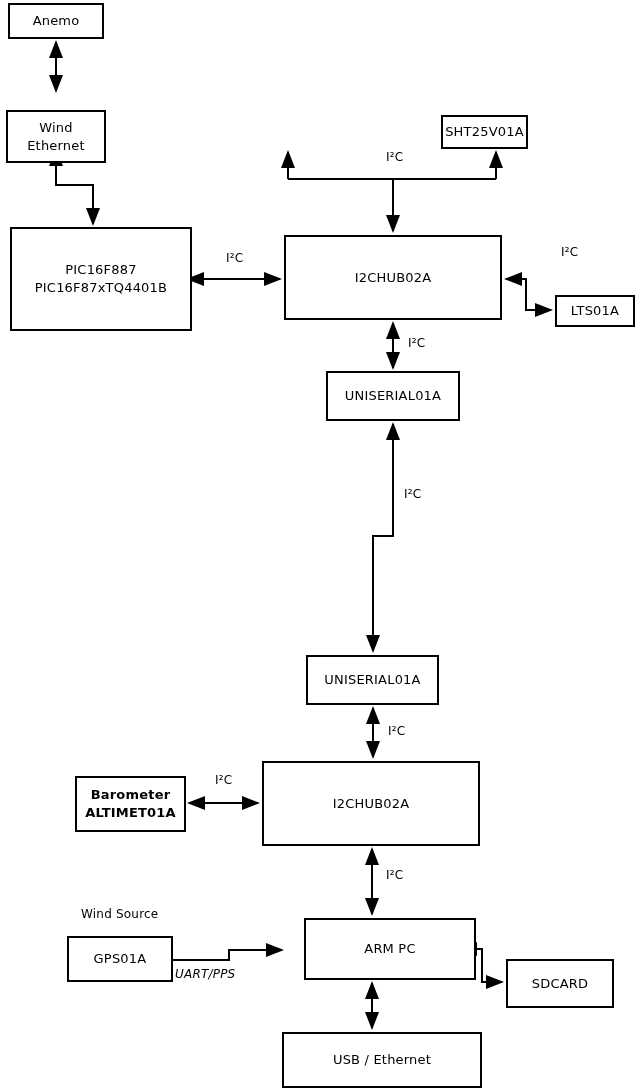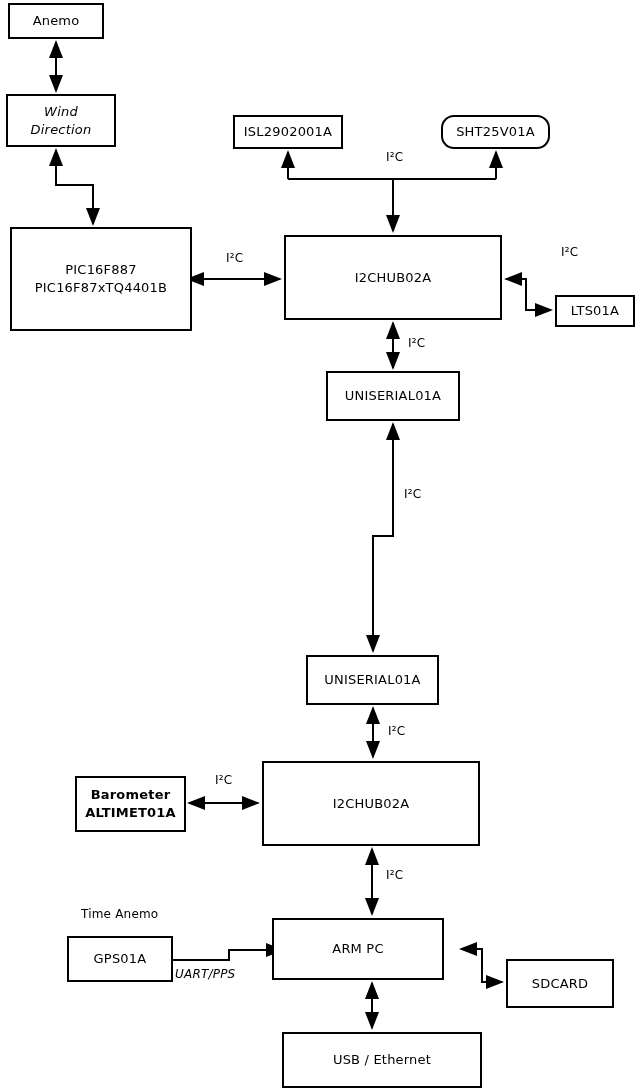--- a/index.html
+++ b/index.html
@@ -75,35 +75,32 @@
     <path d="M372,849 V914" marker-start="url(#ah)" marker-end="url(#ah)"></path>
     <path d="M173,960 H229 V950 H282" marker-end="url(#ah)"></path>
     <path d="M461,949 H482 V982 H502" marker-start="url(#ah)" marker-end="url(#ah)"></path>
     <path d="M372,983 V1028" marker-start="url(#ah)" marker-end="url(#ah)"></path>
   </svg>
 
   <div class="node" style="left:8px; top:3px; width:96px; height:36px;">
     <span>Anemo</span>
   </div>
 
-  <div class="node" style="left:6px; top:94px; width:110px; height:53px;font-style:italic;">
+  <div class="node" style="left:6px; top:110px; width:100px; height:53px;">
     <span>Wind</span>
-    <span>Direction</span>
+    <span>Ethernet</span>
   </div>
 
   <div class="node" style="left:10px; top:227px; width:182px; height:104px;">
     <span>PIC16F887</span>
     <span>PIC16F87xTQ4401B</span>
   </div>
 
-  <div class="node" style="left:233px; top:115px; width:110px; height:34px;">
-    <span>ISL2902001A</span>
-  </div>
 
-  <div class="node" style="left:441px; top:115px; width:109px; height:34px;border-radius:13px;">
+  <div class="node" style="left:441px; top:115px; width:87px; height:34px;">
     <span>SHT25V01A</span>
   </div>
 
   <div class="node" style="left:284px; top:235px; width:218px; height:85px;">
     <span>I2CHUB02A</span>
   </div>
 
   <div class="node" style="left:555px; top:295px; width:80px; height:32px;">
     <span>LTS01A</span>
   </div>
@@ -122,36 +119,36 @@
   </div>
 
   <div class="node" style="left:262px; top:761px; width:218px; height:85px;">
     <span>I2CHUB02A</span>
   </div>
 
   <div class="node" style="left:67px; top:936px; width:106px; height:46px;">
     <span>GPS01A</span>
   </div>
 
-  <div class="node" style="left:272px; top:918px; width:172px; height:62px;">
+  <div class="node" style="left:304px; top:918px; width:172px; height:62px;">
     <span>ARM PC</span>
   </div>
 
   <div class="node" style="left:506px; top:959px; width:108px; height:49px;">
     <span>SDCARD</span>
   </div>
 
   <div class="node" style="left:282px; top:1032px; width:200px; height:56px;">
     <span>USB / Ethernet</span>
   </div>
 
   <div class="elabel" style="left:386px; top:151px;">I²C</div>
   <div class="elabel" style="left:226px; top:252px;">I²C</div>
   <div class="elabel" style="left:561px; top:246px;">I²C</div>
   <div class="elabel" style="left:408px; top:337px;">I²C</div>
   <div class="elabel" style="left:404px; top:488px;">I²C</div>
   <div class="elabel" style="left:388px; top:725px;">I²C</div>
   <div class="elabel" style="left:215px; top:774px;">I²C</div>
   <div class="elabel" style="left:386px; top:869px;">I²C</div>
-  <div class="elabel" style="left:81px; top:908px;">Time Anemo</div>
+  <div class="elabel" style="left:81px; top:908px;">Wind Source</div>
   <div class="elabel" style="left:175px; top:968px;font-style:italic;">UART/PPS</div>
 
 </div>
 
 </body></html>

